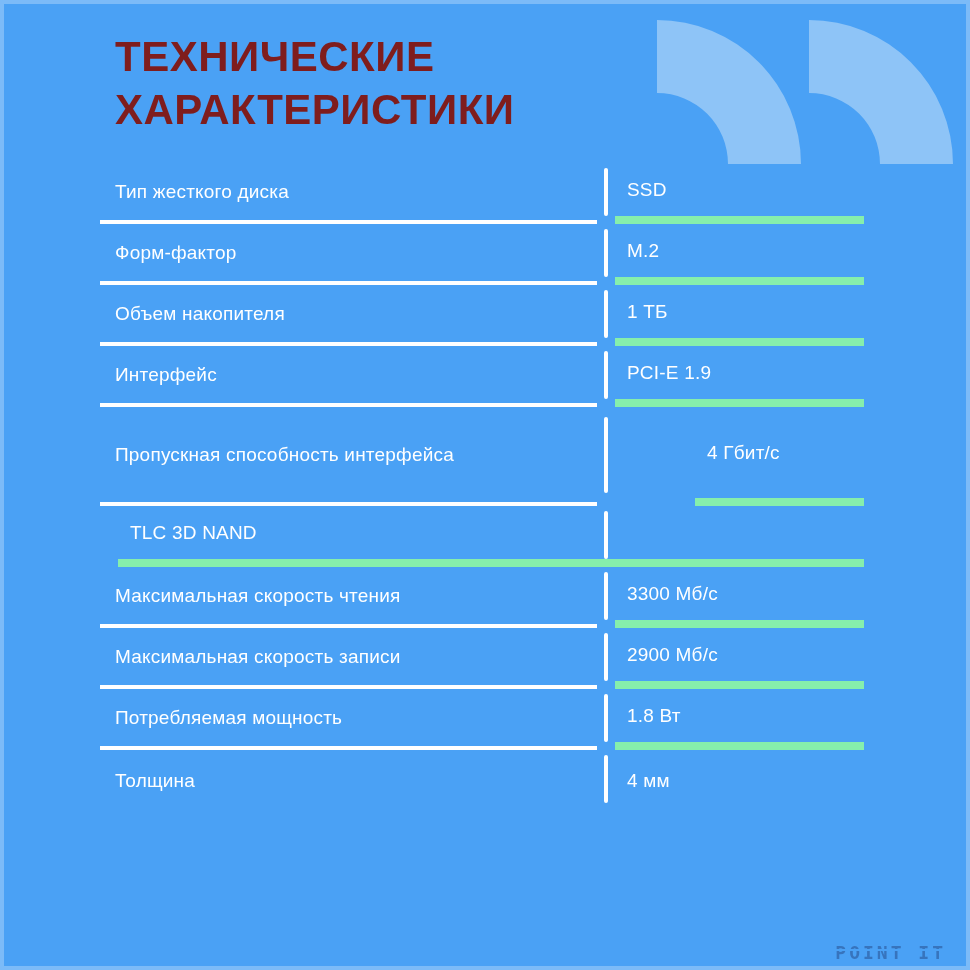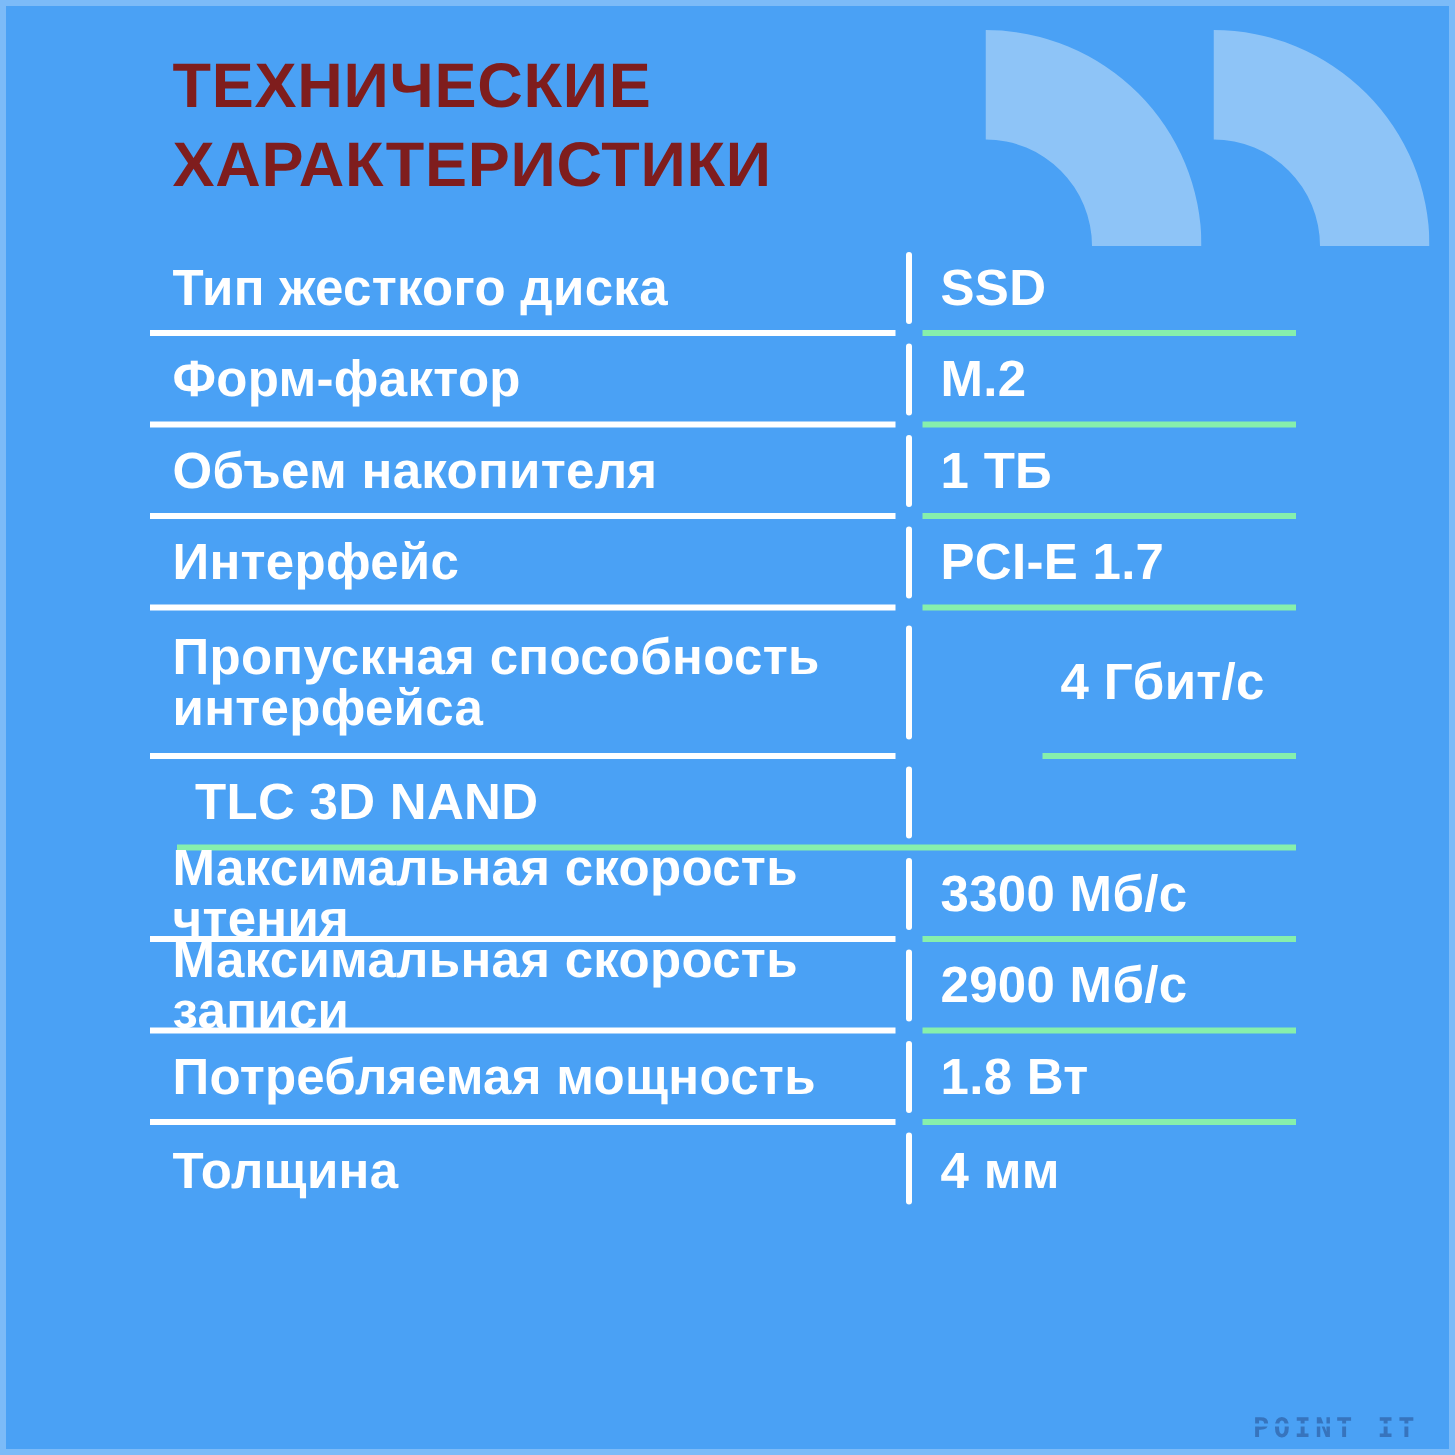--- a/index.html
+++ b/index.html
@@ -44,33 +44,33 @@
     width: 497px; box-sizing: border-box;
     display: flex; align-items: center;
     padding-left: 15px; padding-right: 8px;
     border-bottom: 4px solid #ffffff;
   }
   .gap { width: 18px; }
   .cell-value {
     flex: 1; box-sizing: border-box;
     display: flex; align-items: center;
     padding-left: 12px;
-    border-bottom: 4px solid #86efac;
+    border-bottom: 8px solid #86efac;
   }
   .row:last-child .cell-label,
   .row:last-child .cell-value { border-bottom: none; }
   .vdiv {
     position: absolute; left: 504px; top: calc(50% - 2px);
     transform: translateY(-50%);
     width: 4px; height: 48px;
     background: #ffffff; border-radius: 2px;
   }
   .row.tall .vdiv { height: 76px; }
   .label-text, .value-text {
-    font-size: 34px; font-weight: 700;
+    font-size: 19px; font-weight: 400;
     line-height: 34px; letter-spacing: 0.2px;
   }
   .row.tall .label-text { max-width: 450px; }
   
   .watermark {
     position: absolute; right: 24px; bottom: 7px;
     font-family: "DejaVu Sans Mono", monospace;
     font-size: 18px; font-weight: 700;
     letter-spacing: 3px;
     color: rgba(36, 71, 134, 0.5);
@@ -129,21 +129,21 @@
     </div>
     <div class="vdiv"></div>
   </div>
 
   <div class="row">
     <div class="cell-label">
       <span class="label-text">Интерфейс</span>
     </div>
     <div class="gap"></div>
     <div class="cell-value">
-      <span class="value-text">PCI-E 1.7</span>
+      <span class="value-text">PCI-E 1.9</span>
     </div>
     <div class="vdiv"></div>
   </div>
 
   <div class="row tall">
     <div class="cell-label">
       <span class="label-text">Пропускная способность интерфейса</span>
     </div>
     <div class="gap"></div>
     <div class="cell-value">

